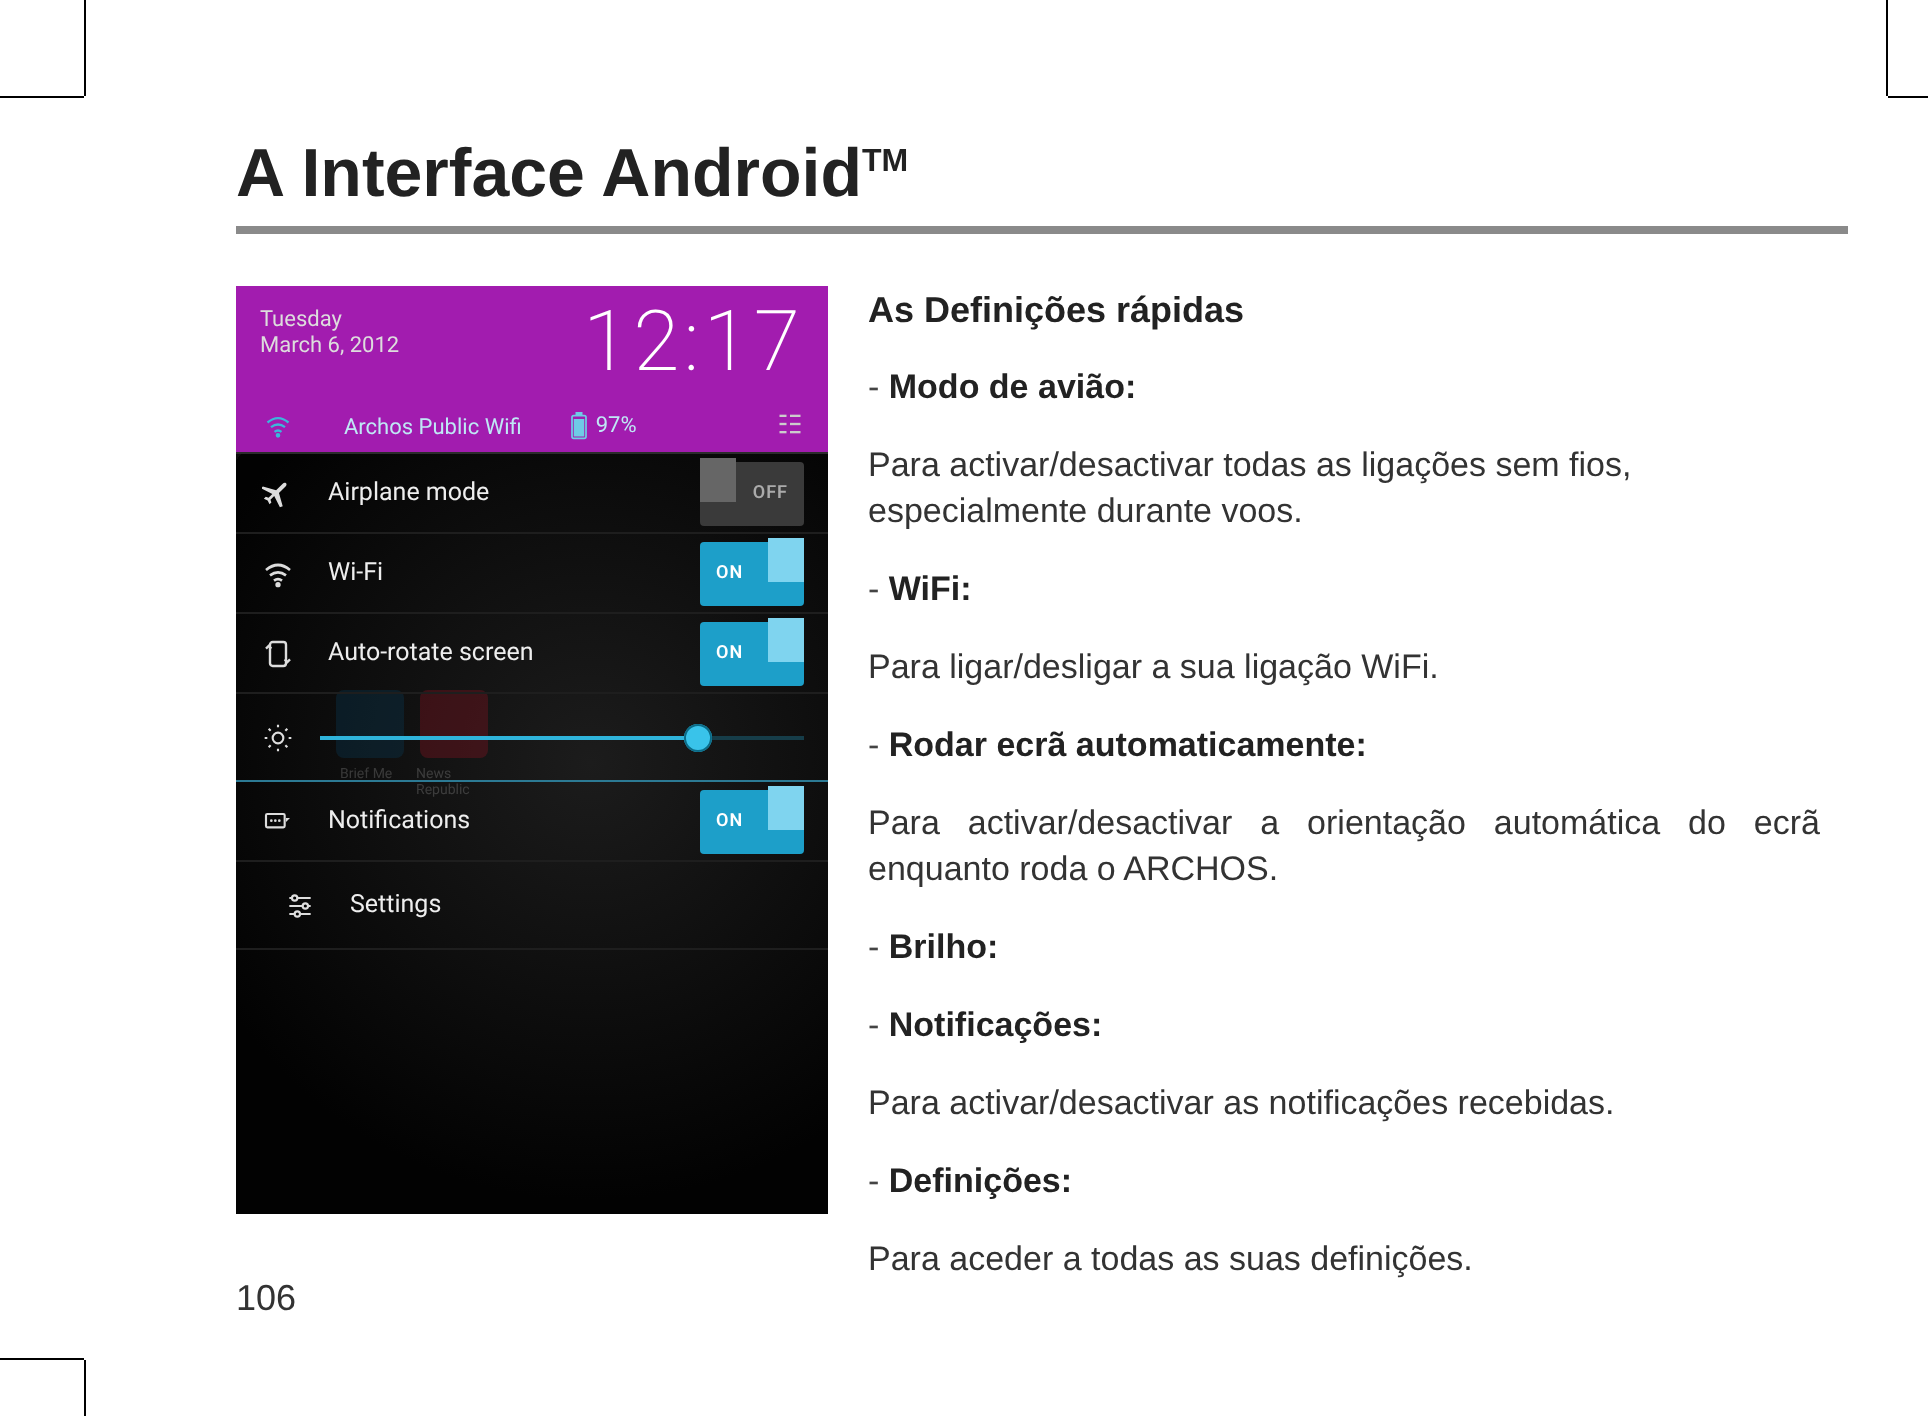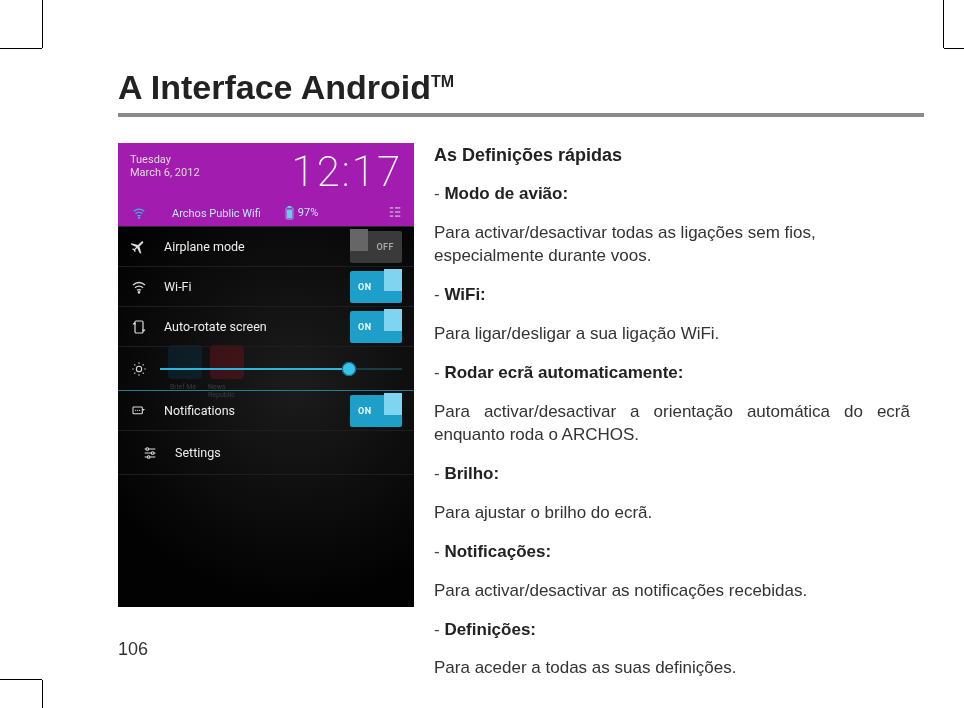--- a/index.html
+++ b/index.html
@@ -273,21 +273,20 @@
       <p><span class="dash">- </span><span class="b">Modo de avião:</span></p>
       <p>Para activar/desactivar todas as ligações sem fios, especialmente durante voos.</p>
 
       <p><span class="dash">- </span><span class="b">WiFi:</span></p>
       <p>Para ligar/desligar a sua ligação WiFi.</p>
 
       <p><span class="dash">- </span><span class="b">Rodar ecrã automaticamente:</span></p>
       <p class="justify">Para activar/desactivar a orientação automática do ecrã enquanto roda o ARCHOS.</p>
 
       <p><span class="dash">- </span><span class="b">Brilho:</span></p>
-      <p>Para ajustar o brilho do ecrã.</p>
 
       <p><span class="dash">- </span><span class="b">Notificações:</span></p>
       <p>Para activar/desactivar as notificações recebidas.</p>
 
       <p><span class="dash">- </span><span class="b">Definições:</span></p>
       <p>Para aceder a todas as suas definições.</p>
     </div>
 
   </div>
 </div>

